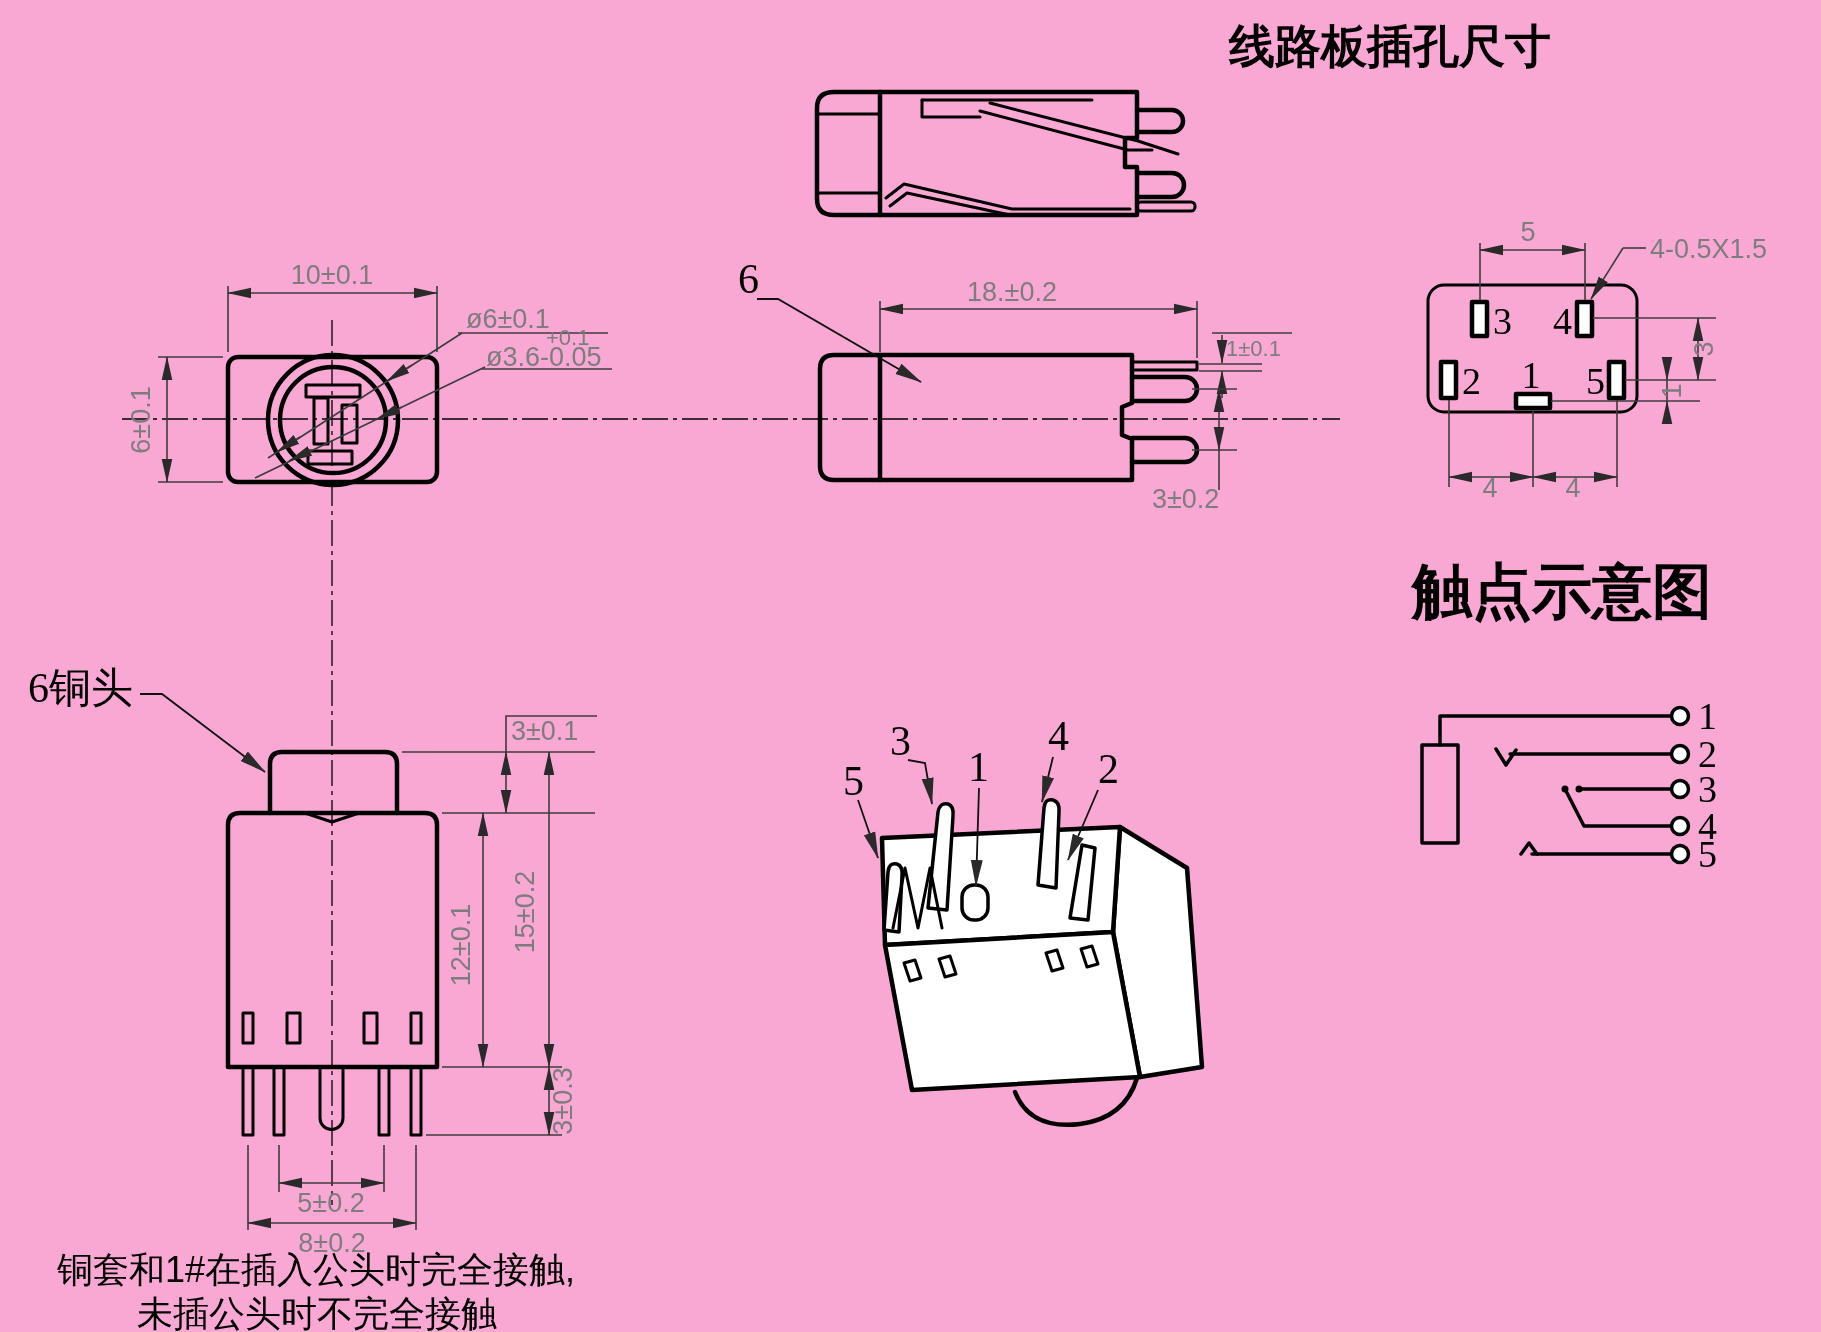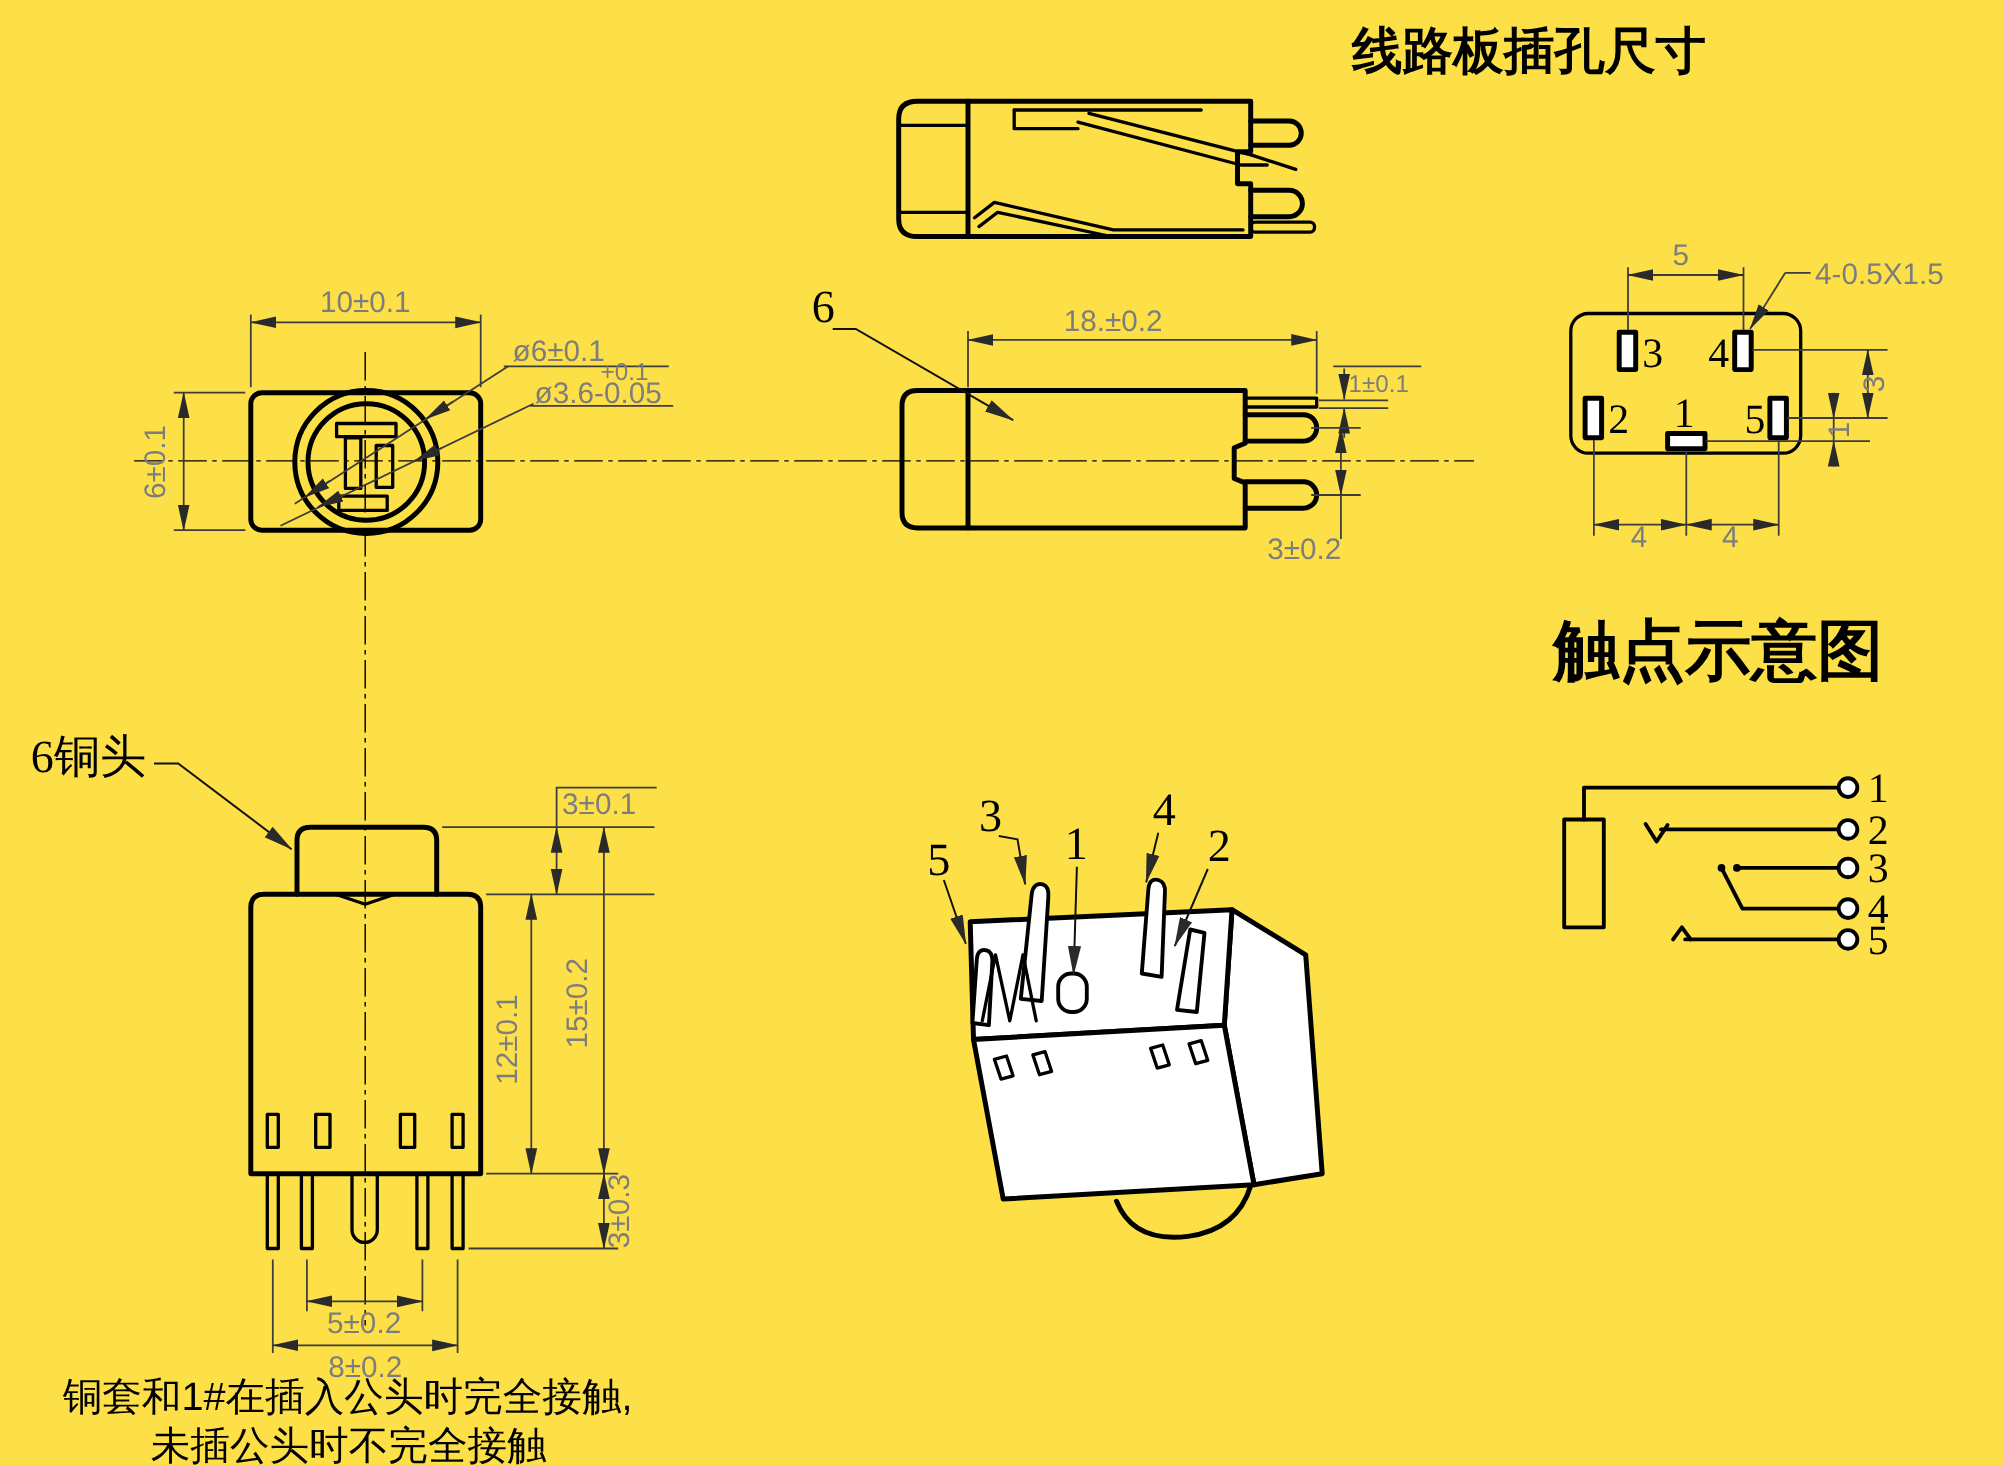--- a/index.html
+++ b/index.html
@@ -1,16 +1,16 @@
 <!DOCTYPE html>
 <html><head>
 <meta charset="utf-8">
 <style>
   html,body{margin:0;padding:0;background:#fff;}
-  .stage{position:relative;width:1821px;height:1332px;background:#fde047;overflow:hidden;}
+  .stage{position:relative;width:1821px;height:1332px;background:#f9a8d4;overflow:hidden;}
   svg{display:block}
   .ol  {stroke:#000;stroke-width:4.5;fill:none;stroke-linecap:round;stroke-linejoin:round}
   .ol3 {stroke:#000;stroke-width:3;fill:none;stroke-linecap:round;stroke-linejoin:round}
   .olf {stroke:#000;stroke-width:4.5;fill:#fff;stroke-linejoin:round}
   .olf3{stroke:#000;stroke-width:3.5;fill:#fff;stroke-linejoin:round}
   .dim {stroke:#3c3c3c;stroke-width:1.6;fill:none}
   .ldr {stroke:#111;stroke-width:1.8;fill:none}
   .cl  {stroke:#000;stroke-width:1.3;fill:none;stroke-dasharray:26 5 4 5}
   .sch {stroke:#000;stroke-width:3.5;fill:none;stroke-linecap:round;stroke-linejoin:round}
   .dtx {fill:#7d7d7d;font-family:"Liberation Sans",sans-serif;font-size:27px}

